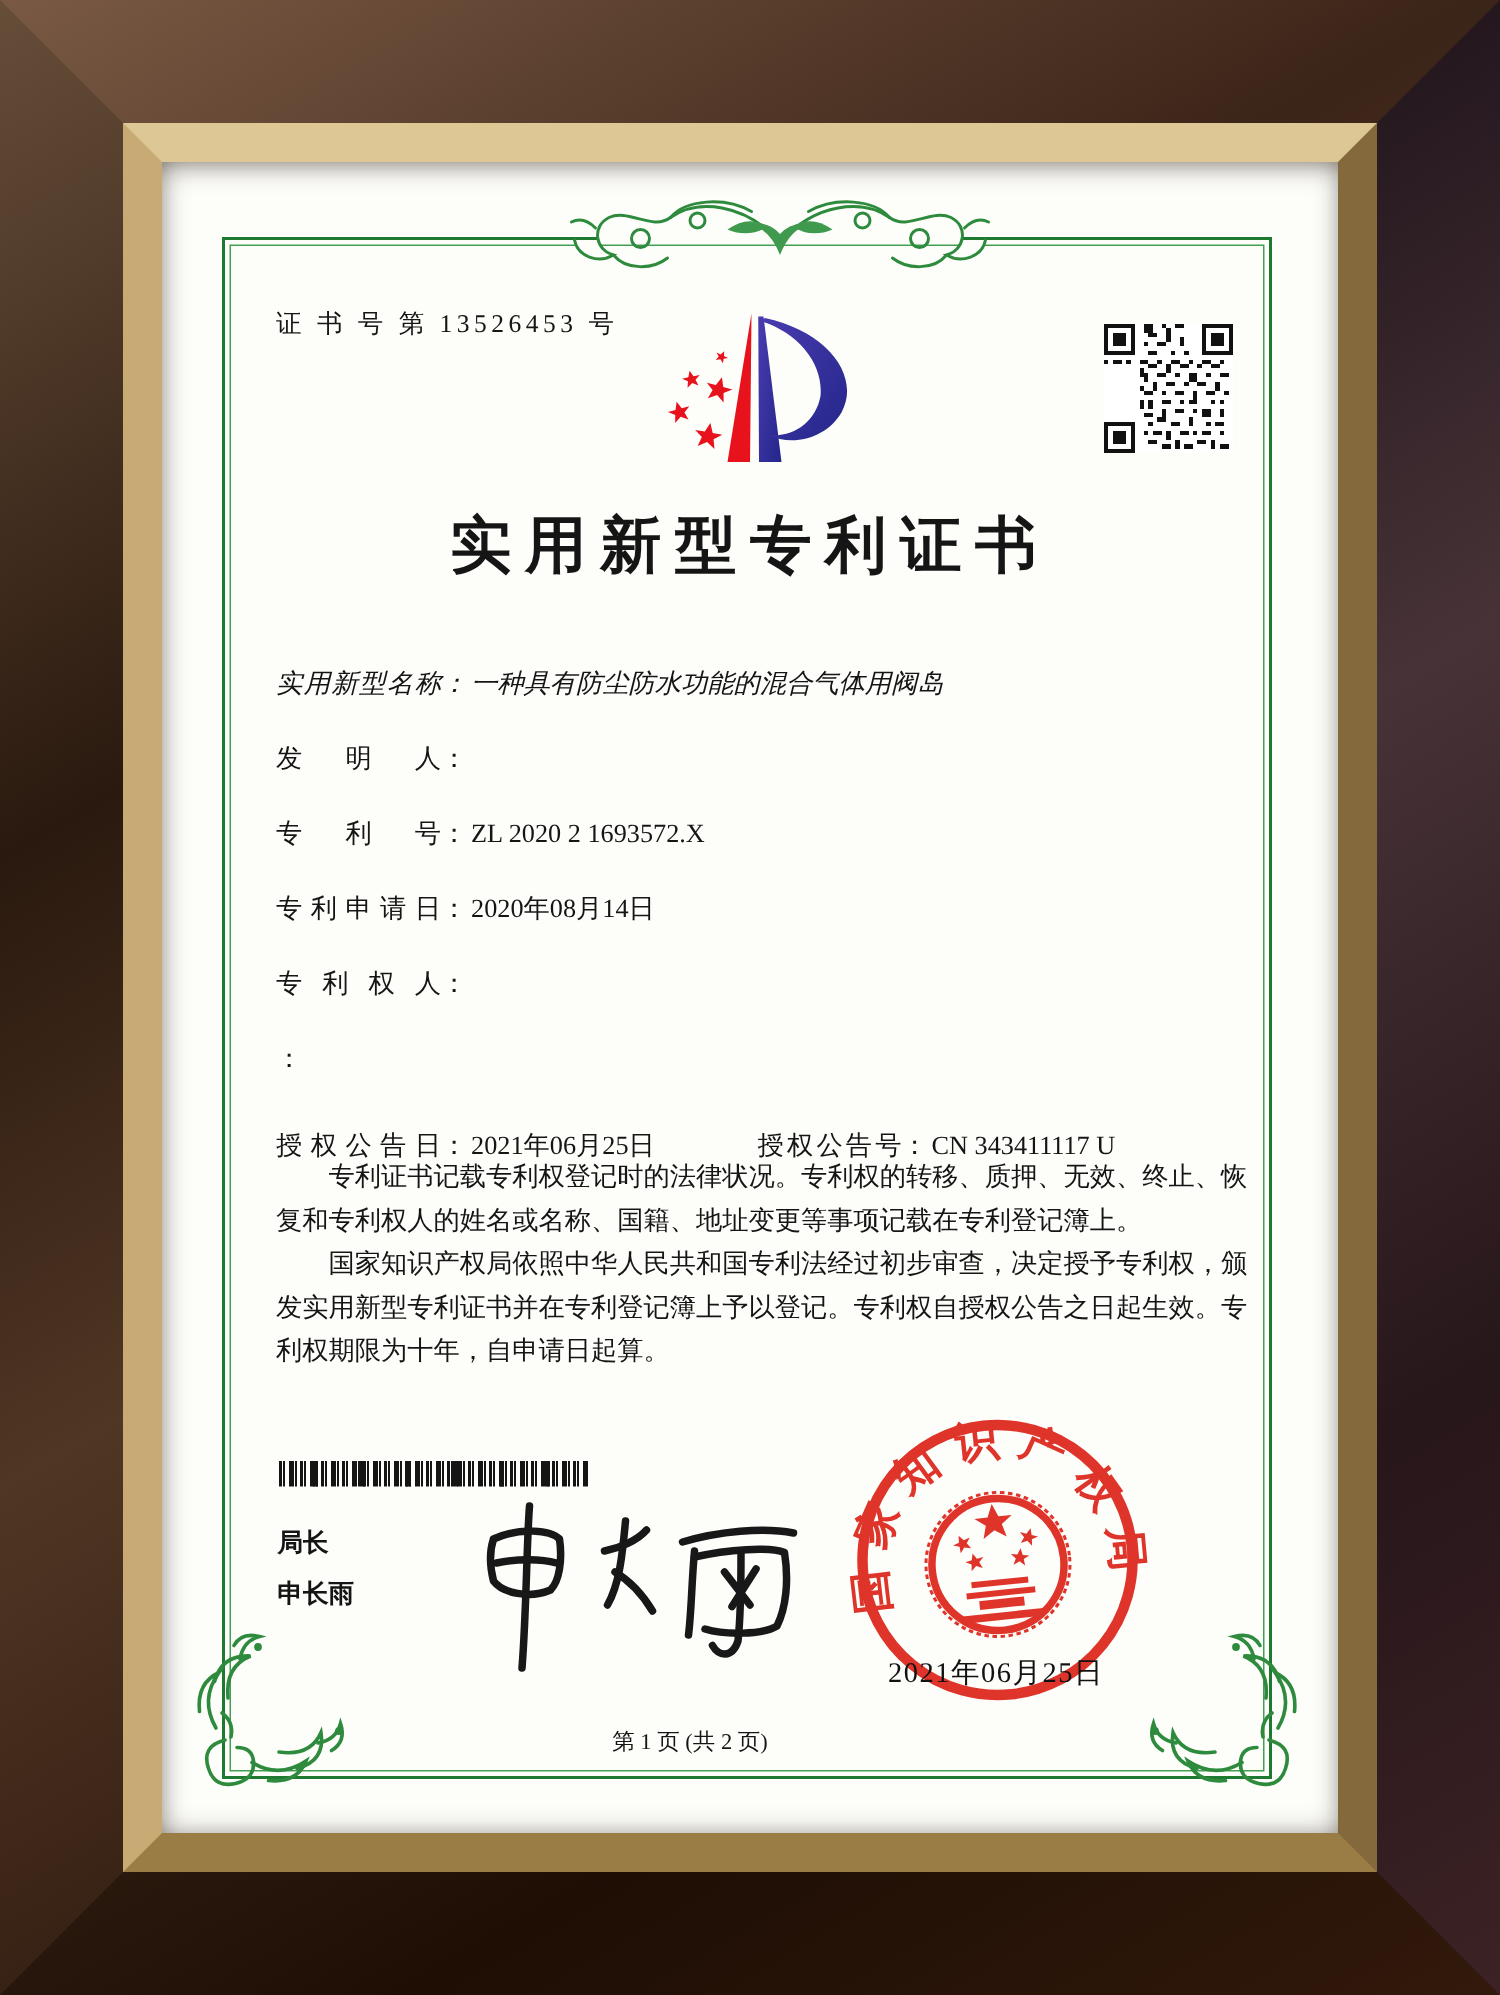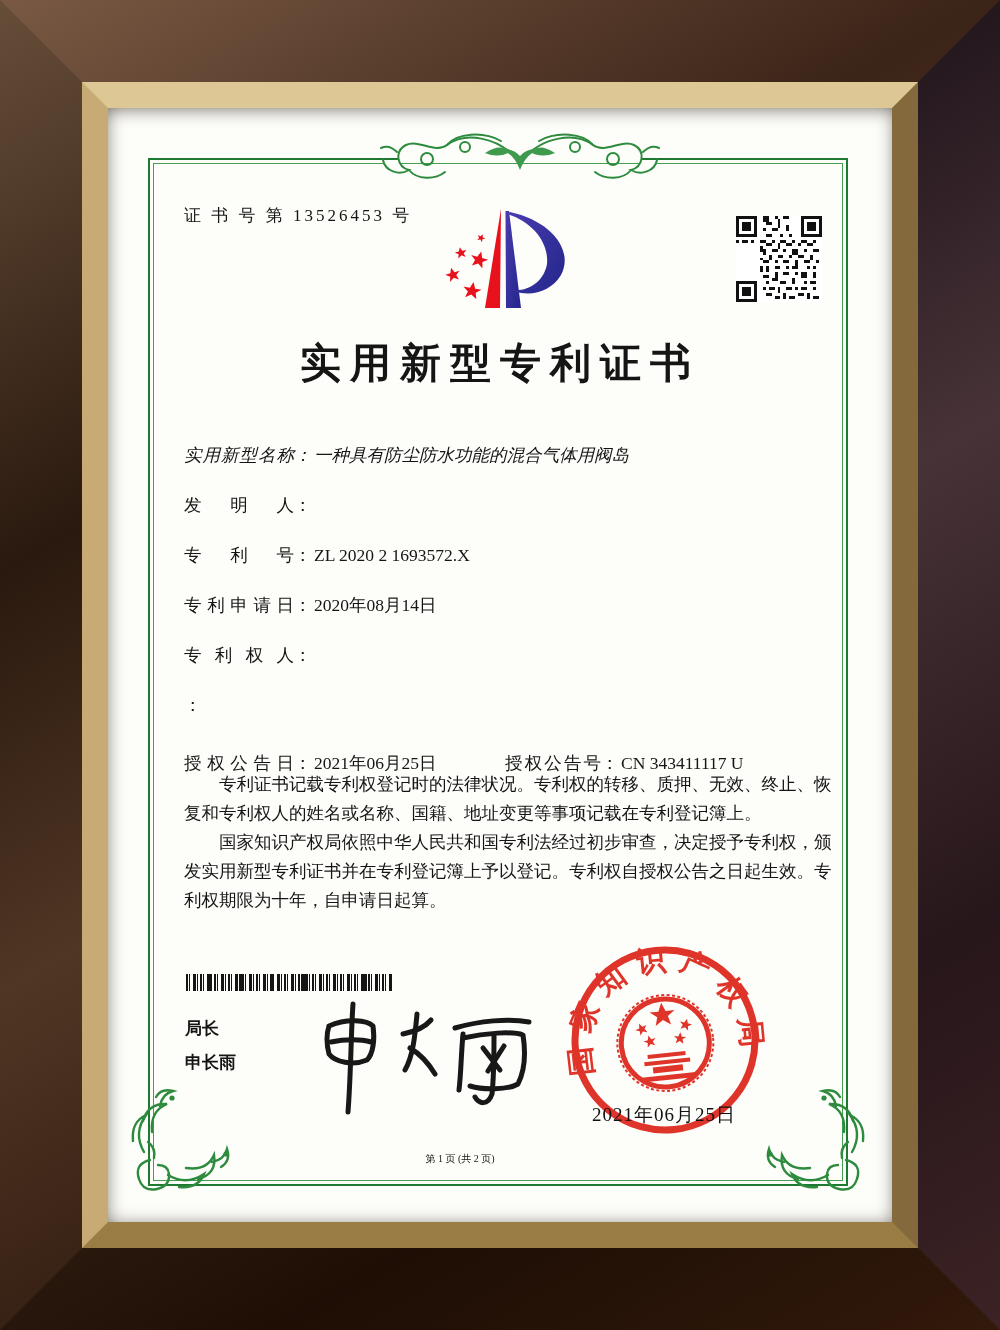--- a/index.html
+++ b/index.html
@@ -42,21 +42,21 @@
         background-image:
           repeating-linear-gradient(90deg,#151515 0 2px,transparent 2px 3px,#151515 3px 4px,
             transparent 4px 7px,#151515 7px 10px,transparent 10px 11px,#151515 11px 12px,transparent 12px 14px),
           repeating-linear-gradient(90deg,transparent 0 23px,#151515 23px 26px,transparent 26px 31px);}
   .signer{position:absolute;left:77px;top:904px;font-family:"Liberation Sans","DejaVu Sans",sans-serif;
         font-weight:bold;font-size:17px;line-height:34px;}
   .signature{position:absolute;left:205px;top:888px;}
   .seal{position:absolute;left:452px;top:827px;width:210px;height:210px;transform:rotate(-6deg);}
   .seal-date{position:absolute;left:446px;top:994px;width:220px;text-align:center;
         font-size:19px;letter-spacing:1px;z-index:5;color:#111;}
-  .footer{position:absolute;left:0;right:0;top:1044px;text-align:center;font-size:10px;}
+  .footer{position:absolute;left:0;right:0;top:1044px;text-align:center;font-size:15px;}
   .footer span{position:relative;left:-40px;}
 </style>
 </head>
 <body>
 
 <div class="scene">
   <div class="wood"></div>
   <div class="wood-sheen"></div>
   <div class="gold"></div>
 

